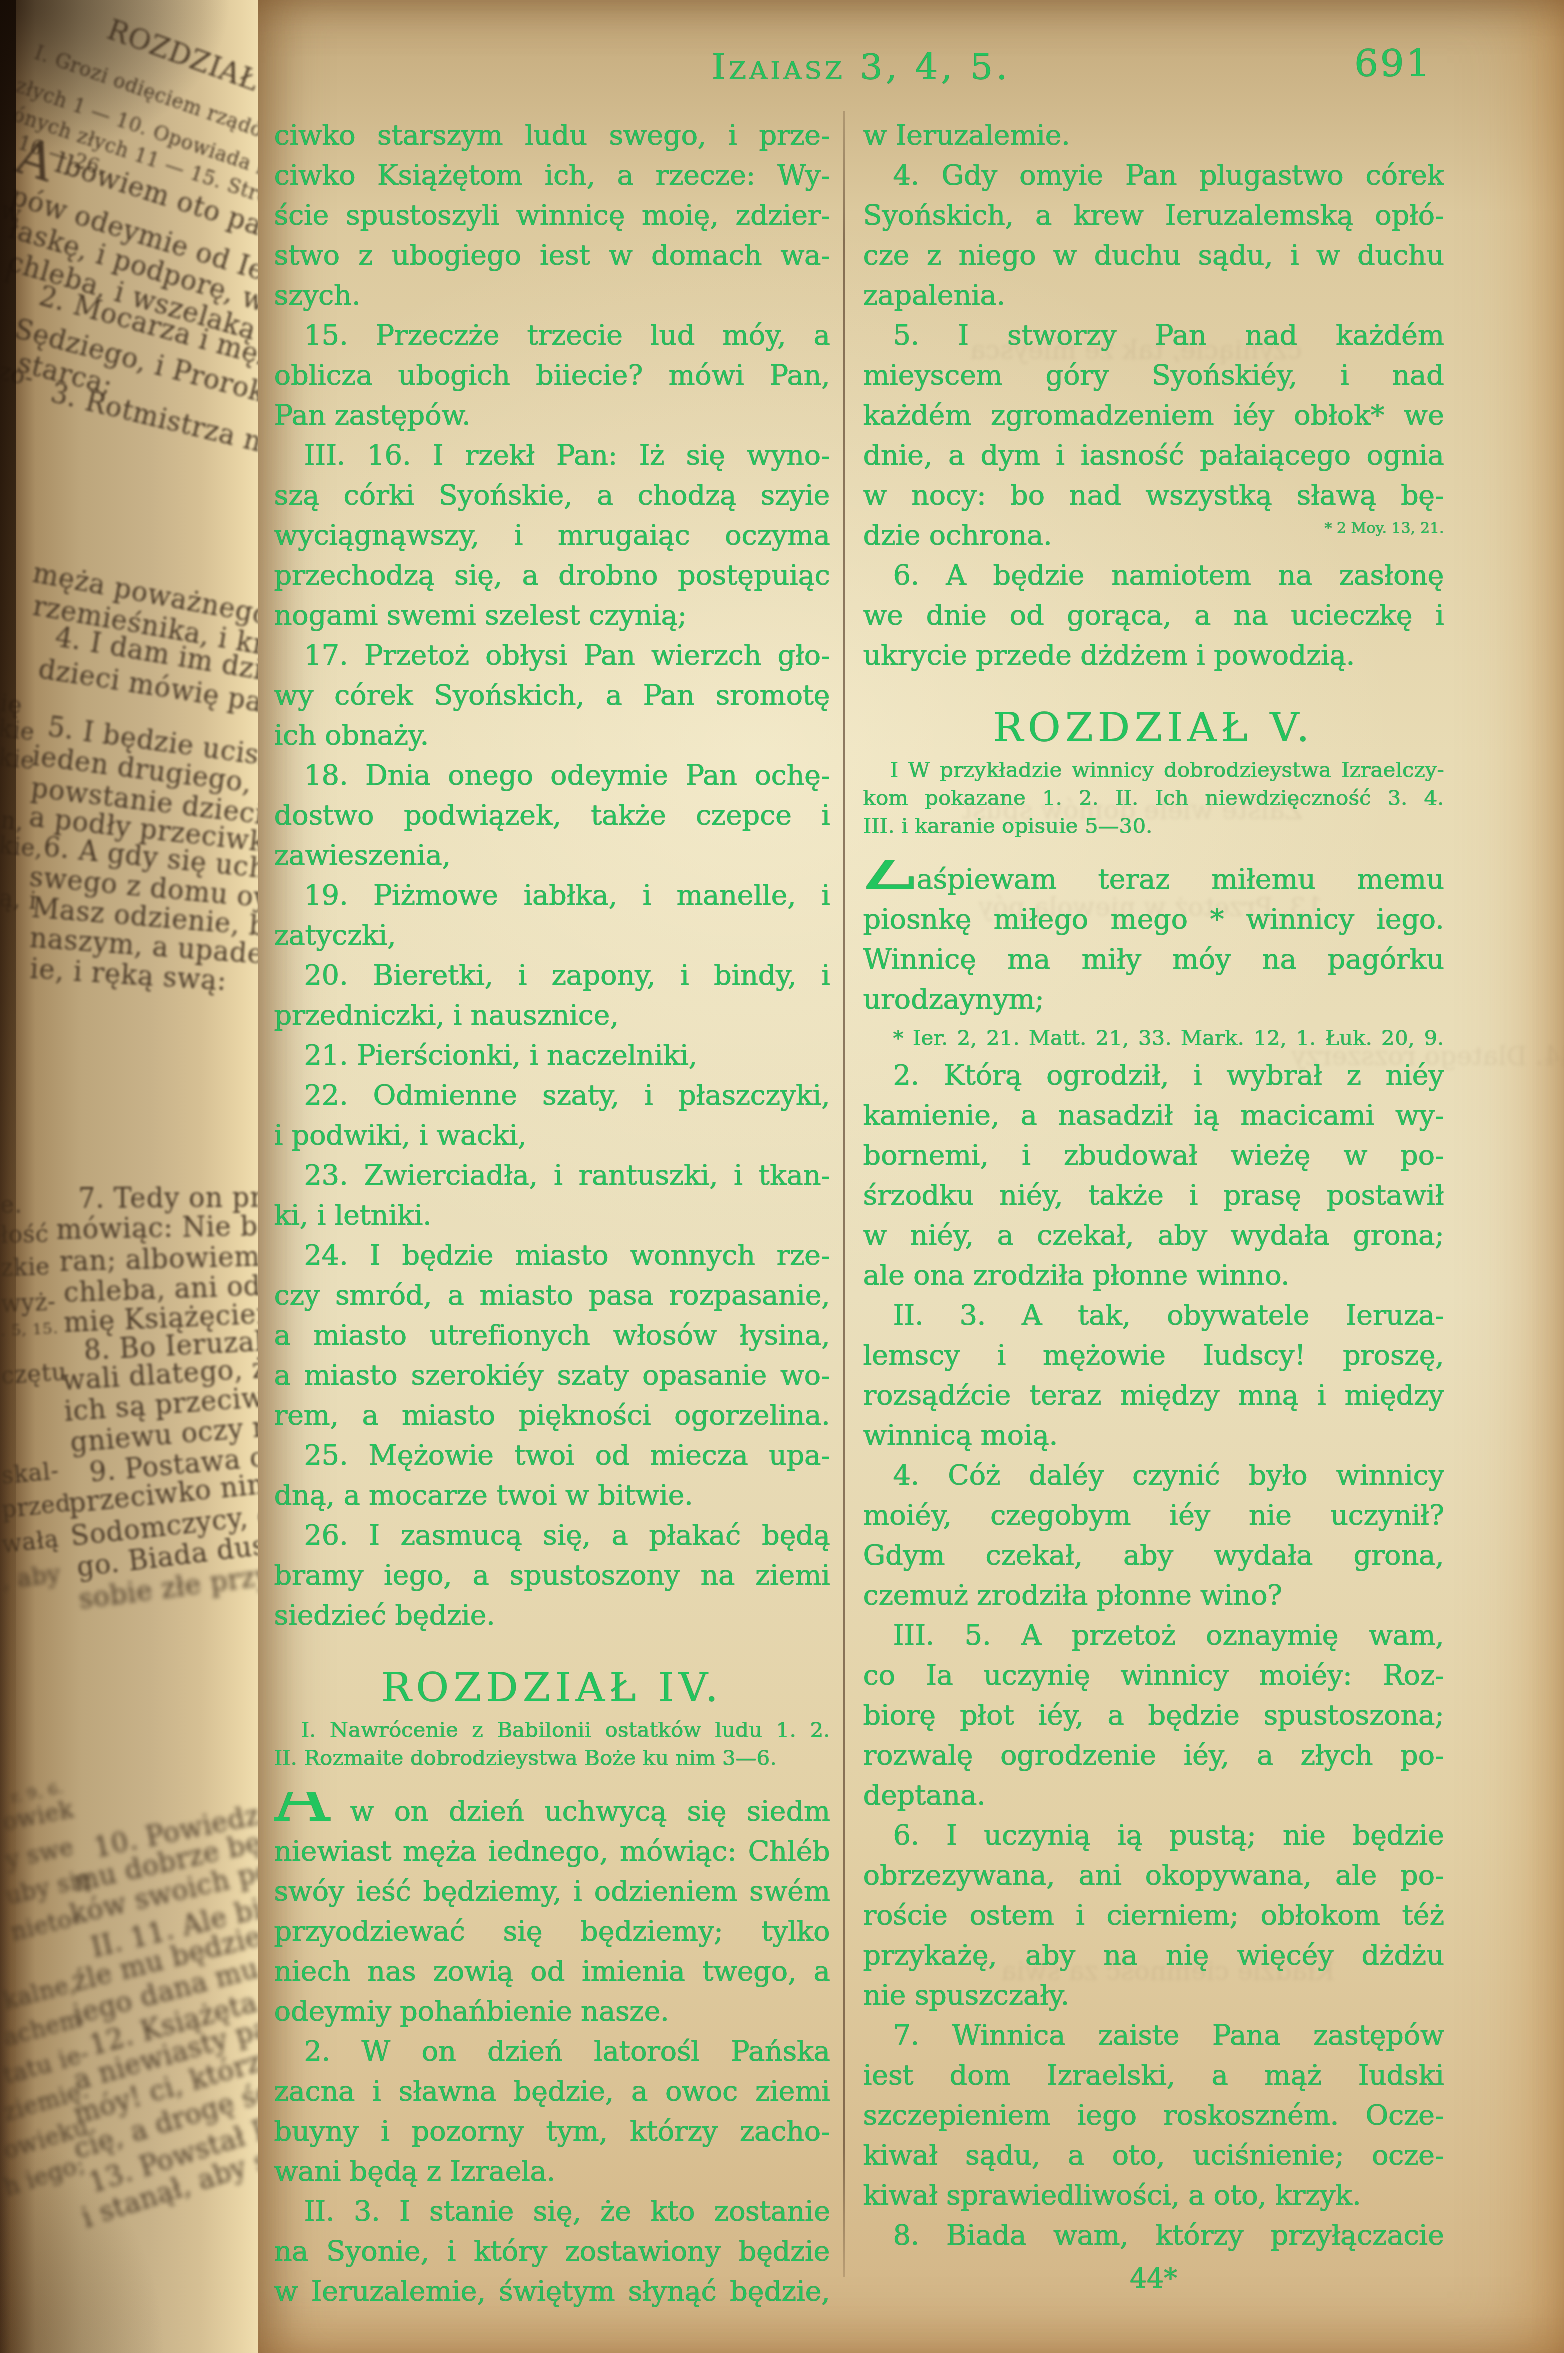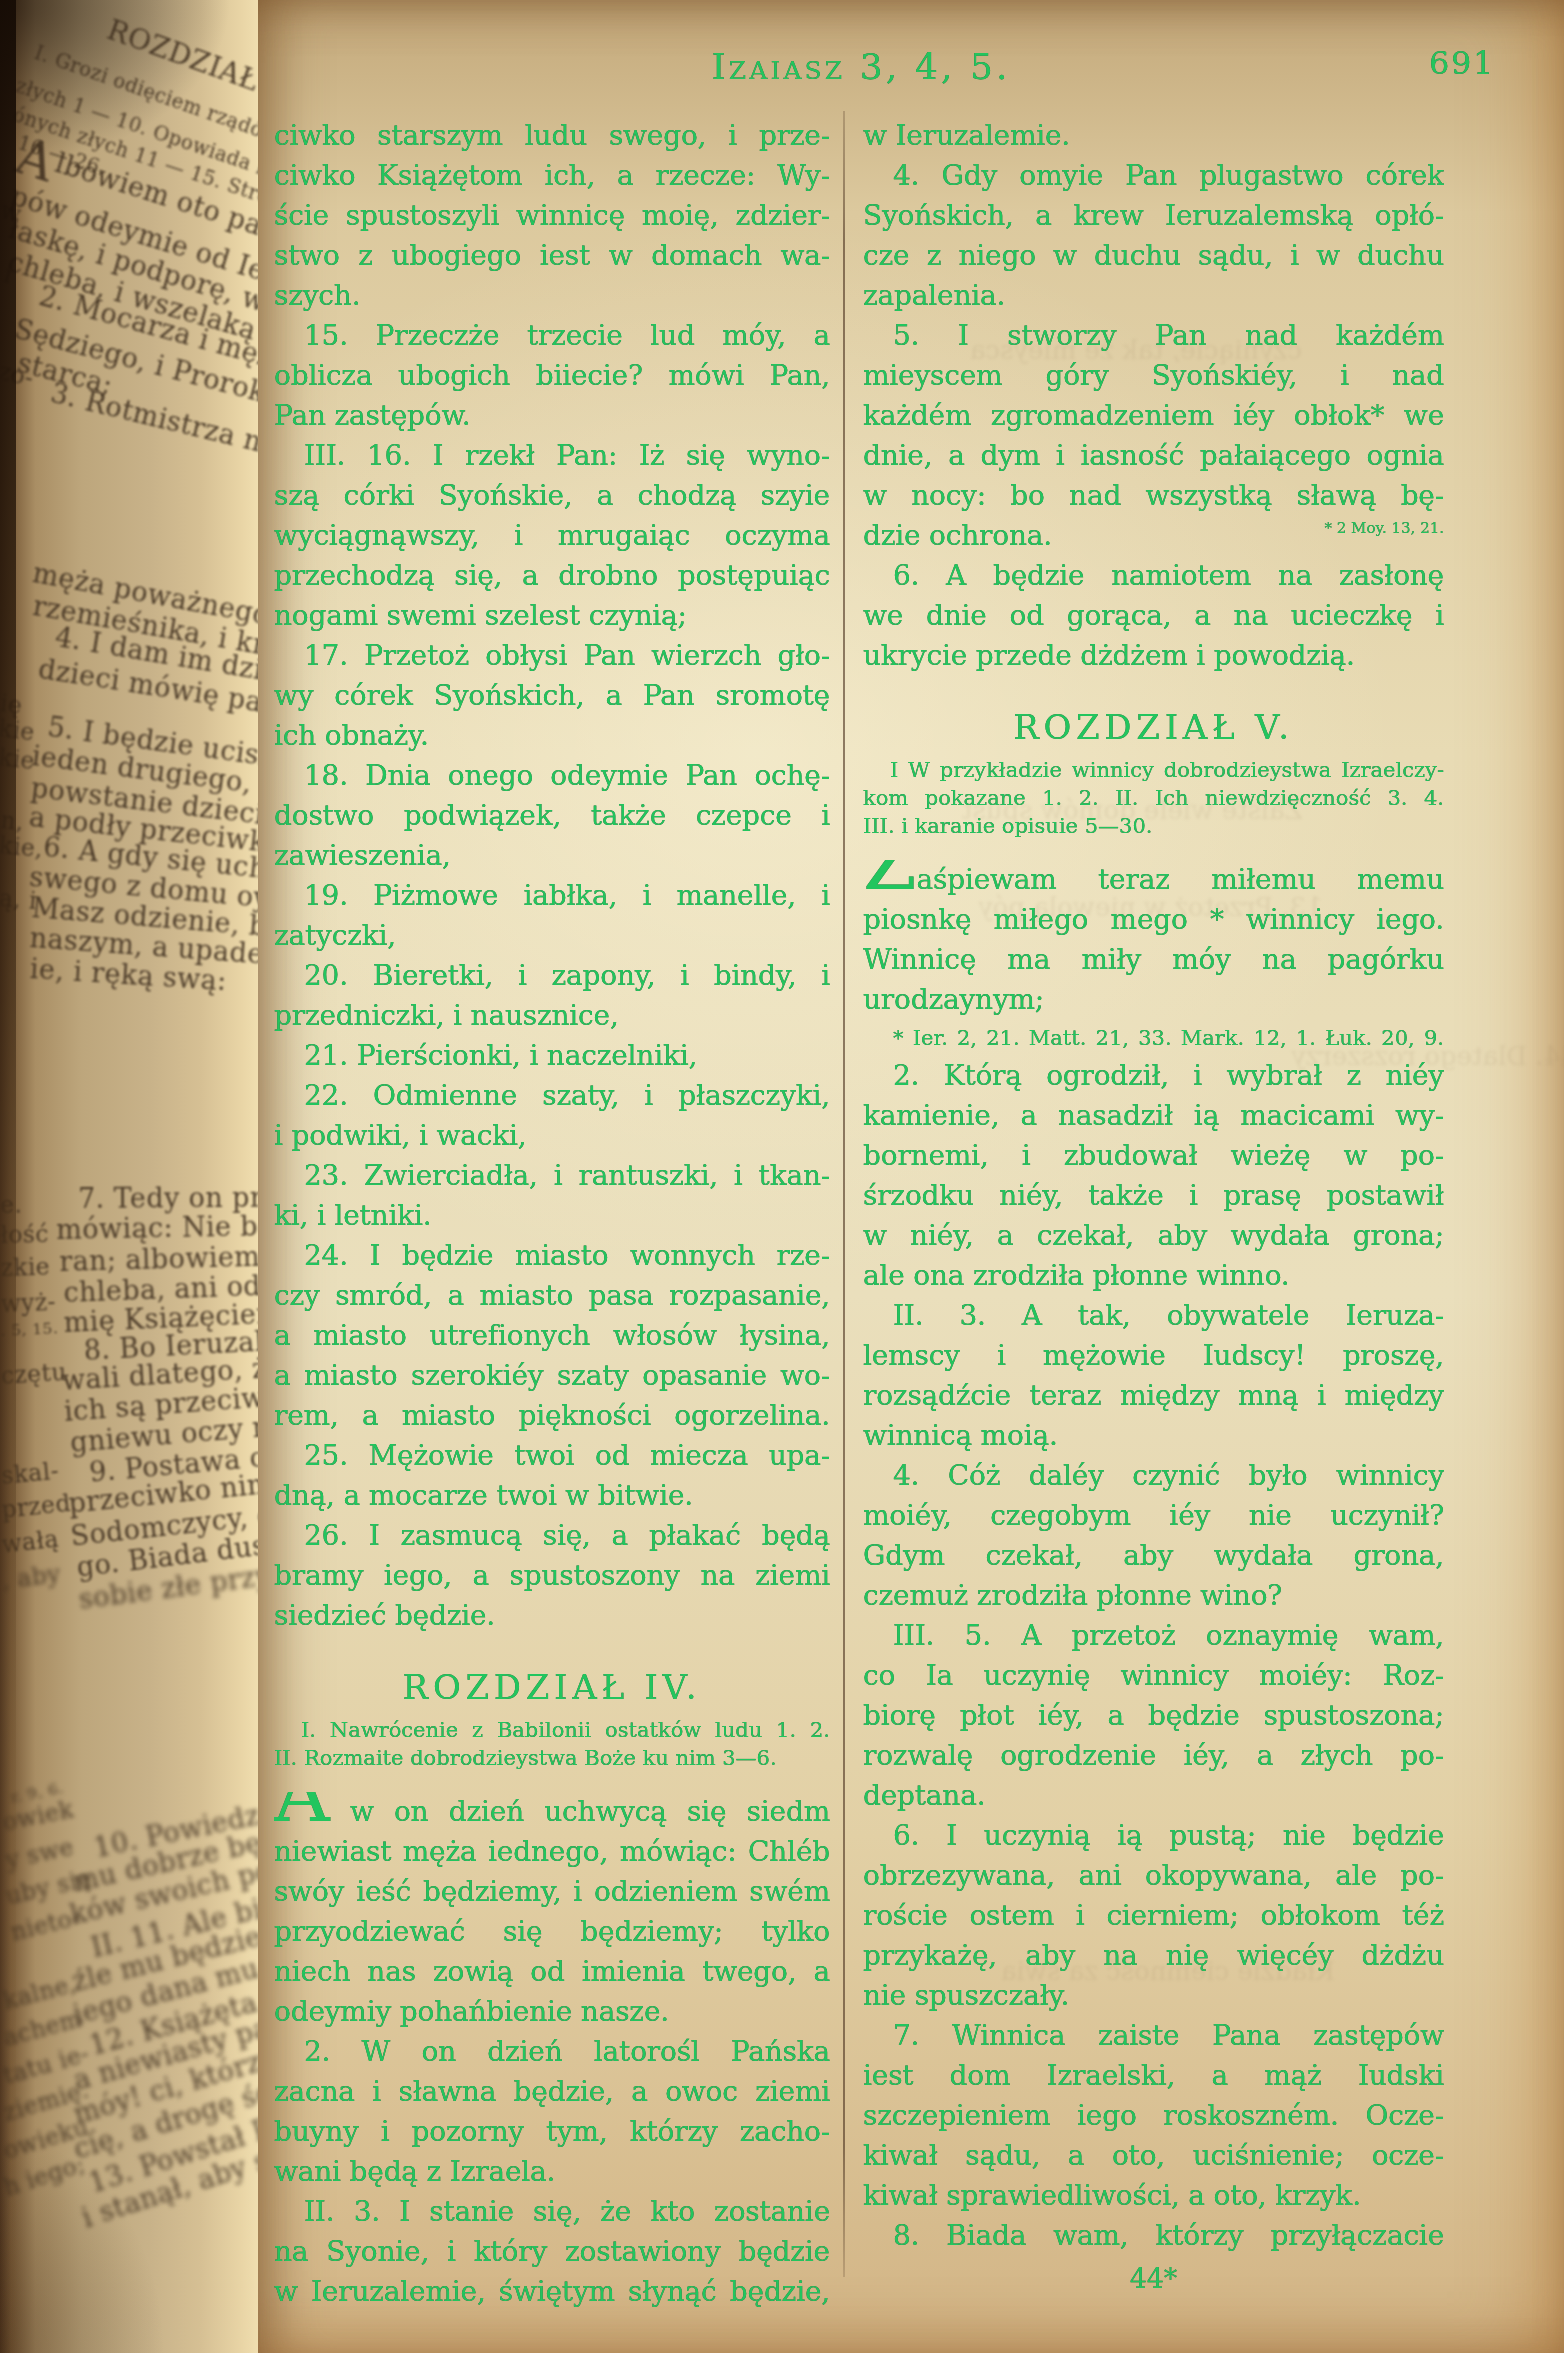--- a/index.html
+++ b/index.html
@@ -42,39 +42,39 @@
   }
 
   
   .ink{color:#22c55e;text-shadow:0 0 0.5px rgba(51,35,26,0.85);}
   .page-title{
     position:absolute;left:282px;top:44px;width:1158px;height:45px;
     text-align:center;font-size:36px;line-height:45px;
     font-variant:small-caps;letter-spacing:3.1px;
   }
   .page-number{
-    position:absolute;left:1407px;top:41px;width:110px;height:45px;
-    text-align:center;font-size:32px;line-height:45px;letter-spacing:1.6px;
+    position:absolute;left:1338px;top:41px;width:110px;height:45px;
+    text-align:center;font-size:38px;line-height:45px;letter-spacing:1.6px;
   }
   .divider{
     position:absolute;left:843px;top:111px;width:1.6px;height:2166px;
     background:linear-gradient(180deg,rgba(80,55,35,0.25),rgba(80,55,35,0.62) 6%,rgba(80,55,35,0.62) 94%,rgba(80,55,35,0.2));
   }
   .col{position:absolute;top:116px;}
   .col-left{left:274px;width:556px;}
   .col-right{left:863px;width:581px;}
 
   .ln{
     height:40px;line-height:40px;font-size:28px;letter-spacing:-0.2px;
     overflow:hidden;text-align:justify;text-align-last:justify;
   }
   .ln.last{text-align:left;text-align-last:left;}
   .ln.ind{text-indent:30px;}
   .ln.h{
-    height:auto;line-height:42px;font-size:34px;letter-spacing:4.7px;
+    height:auto;line-height:42px;font-size:40px;letter-spacing:4.7px;
     margin:30px 0 7.8px;text-align:center;text-align-last:center;text-indent:0;
   }
   .ln.sm{height:28px;line-height:28px;font-size:21px;letter-spacing:0;}
   .ln.sm.ind{text-indent:27px;}
   .ln.fnl{height:31px;line-height:31px;font-size:21px;letter-spacing:0;margin:3.1px 0 1.6px;}
   .ln.gap{margin-top:20.3px;}
   .cap{font-size:77px;line-height:0;letter-spacing:0;}
   .ln.fnr{display:flex;justify-content:space-between;text-align:left;text-align-last:left;}
   .ln.fnr .ref{font-size:15px;line-height:31px;transform:translateY(-3.1px);letter-spacing:0;}
   .ln.sig{height:39px;line-height:39px;font-size:27px;text-align:center;text-align-last:center;margin-top:3.1px;}

